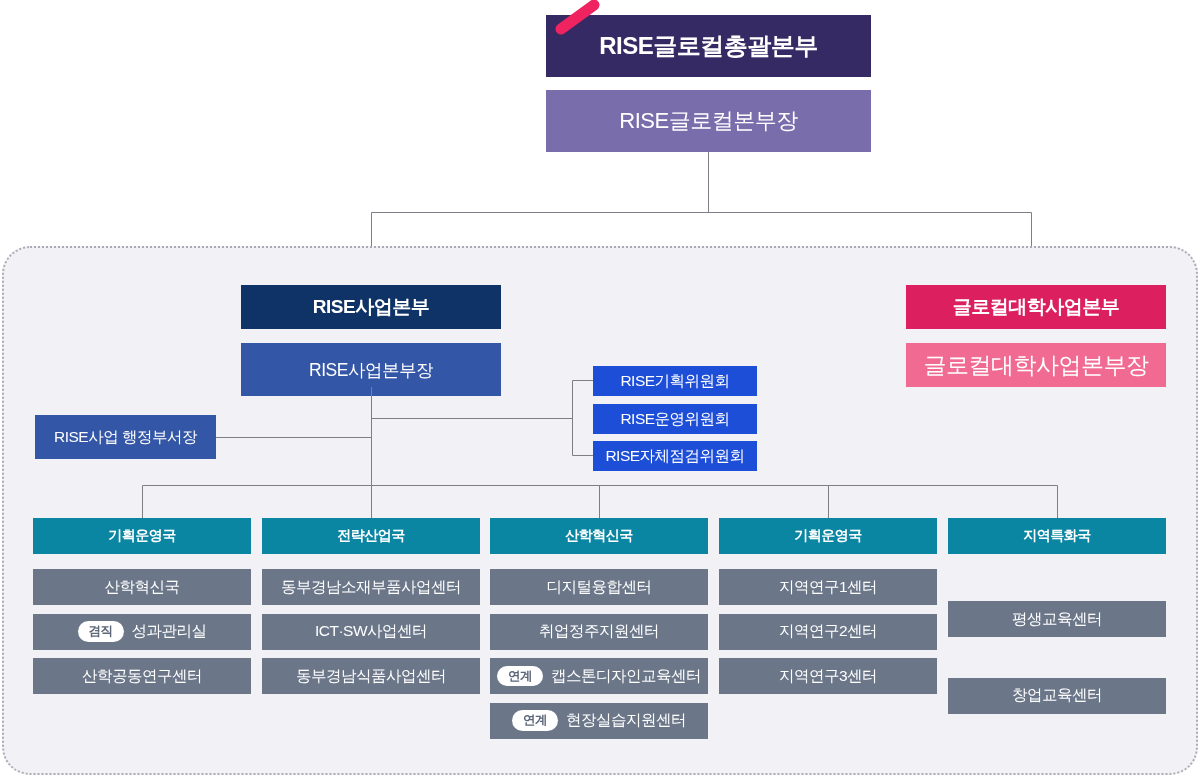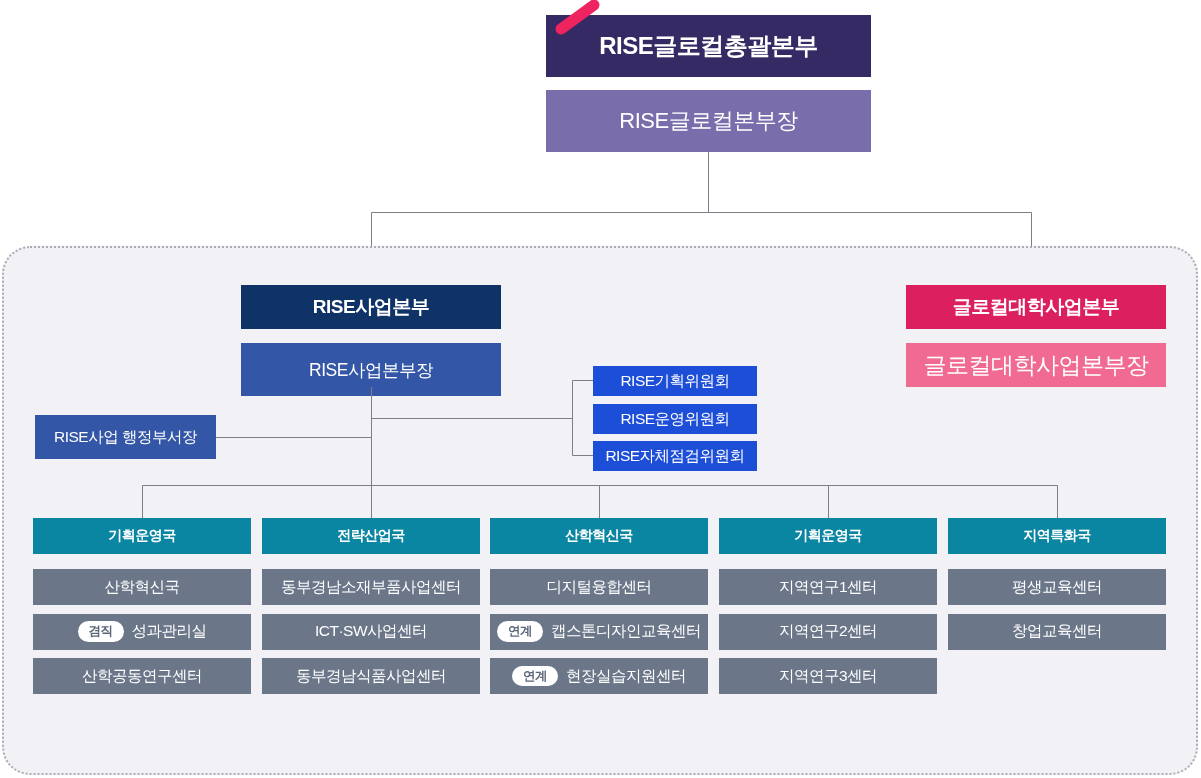--- a/index.html
+++ b/index.html
@@ -33,21 +33,21 @@
                   font-size:15.5px; font-weight:500; }
 
   
   .committee { left:593px; width:164px; height:30px; background:#1d4ed8;
                font-size:15.5px; font-weight:500; }
   .committee.c0 { top:366px; } .committee.c1 { top:404px; } .committee.c2 { top:441px; }
 
   
   .dept-col { position:absolute; top:518px; width:218px; display:flex; flex-direction:column; }
   .dept-col.d0 { left:33px; } .dept-col.d1 { left:262px; } .dept-col.d2 { left:490px; }
-  .dept-col.d3 { left:719px; } .dept-col.d4 { left:948px; }
+  .dept-col.d3 { left:719px; } .dept-col.d4 { left:948px;gap:32px; }
   .dept-header { height:36px; background:#0A86A3; color:#fff; font-size:14px; font-weight:700;
                  display:flex; align-items:center; justify-content:center;
                  margin-bottom:15px; letter-spacing:-0.5px; }
   .unit { height:36px; background:#6B7789; color:#fff; font-size:15.5px; font-weight:500;
           display:flex; align-items:center; justify-content:center; gap:8px;
           margin-bottom:8.5px; letter-spacing:-0.5px; }
   .badge { background:#ffffff; color:#5B6678; font-size:12.5px; font-weight:700;
            line-height:1; padding:4px 11px; border-radius:999px; letter-spacing:-0.5px; }
 
   
@@ -99,20 +99,23 @@
     <span>동부경남식품사업센터</span>
   </div>
 </div>
 
 <div class="dept-col d2">
   <div class="dept-header">산학혁신국</div>
   <div class="unit">
     <span>디지털융합센터</span>
   </div>
   <div class="unit">
+    <span>취업정주지원센터</span>
+  </div>
+  <div class="unit">
     <span class="badge">연계</span>
     <span>캡스톤디자인교육센터</span>
   </div>
   <div class="unit">
     <span class="badge">연계</span>
     <span>현장실습지원센터</span>
   </div>
 </div>
 
 <div class="dept-col d3">

